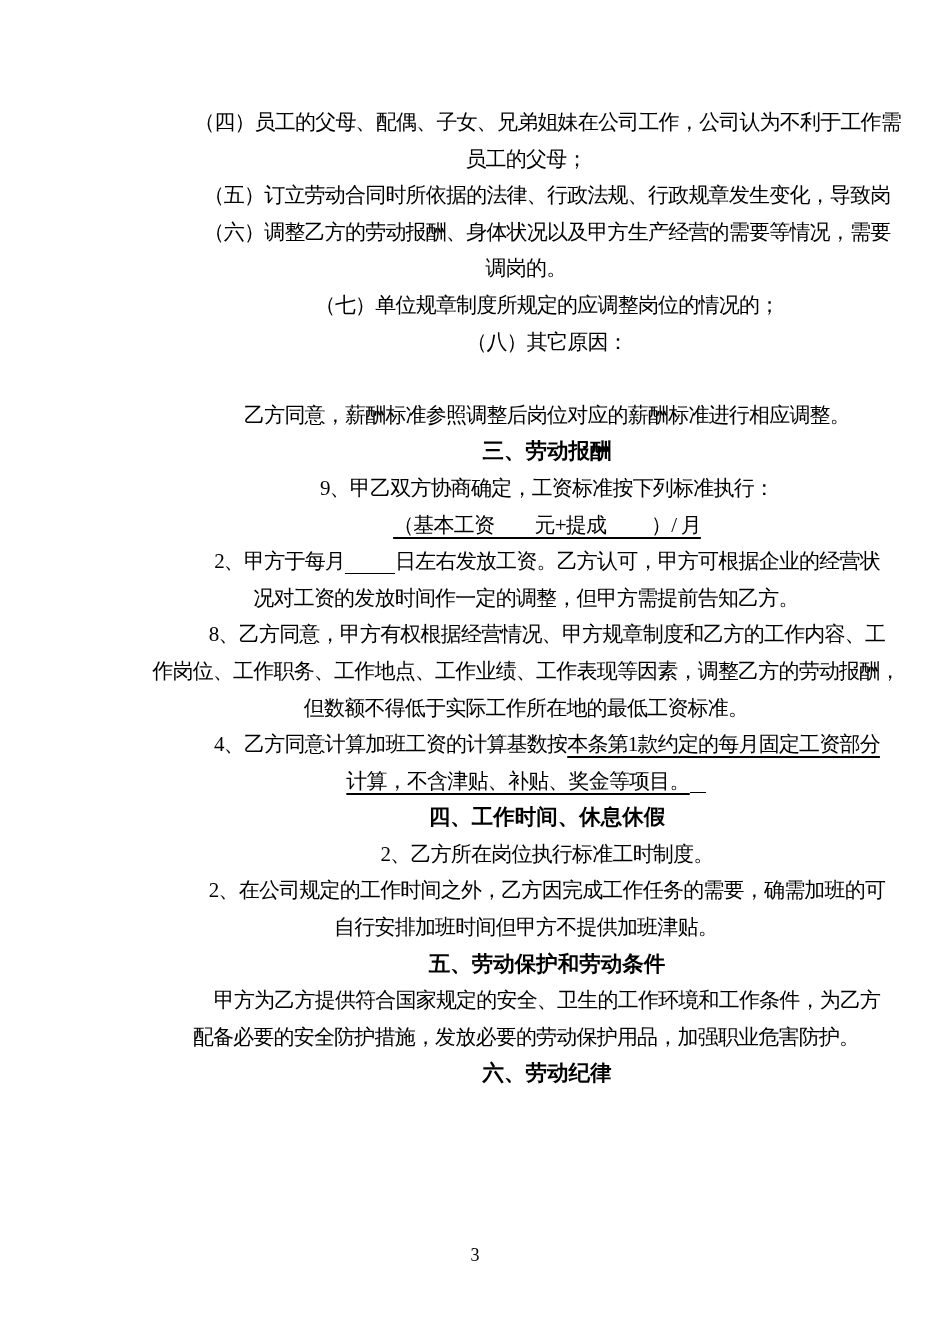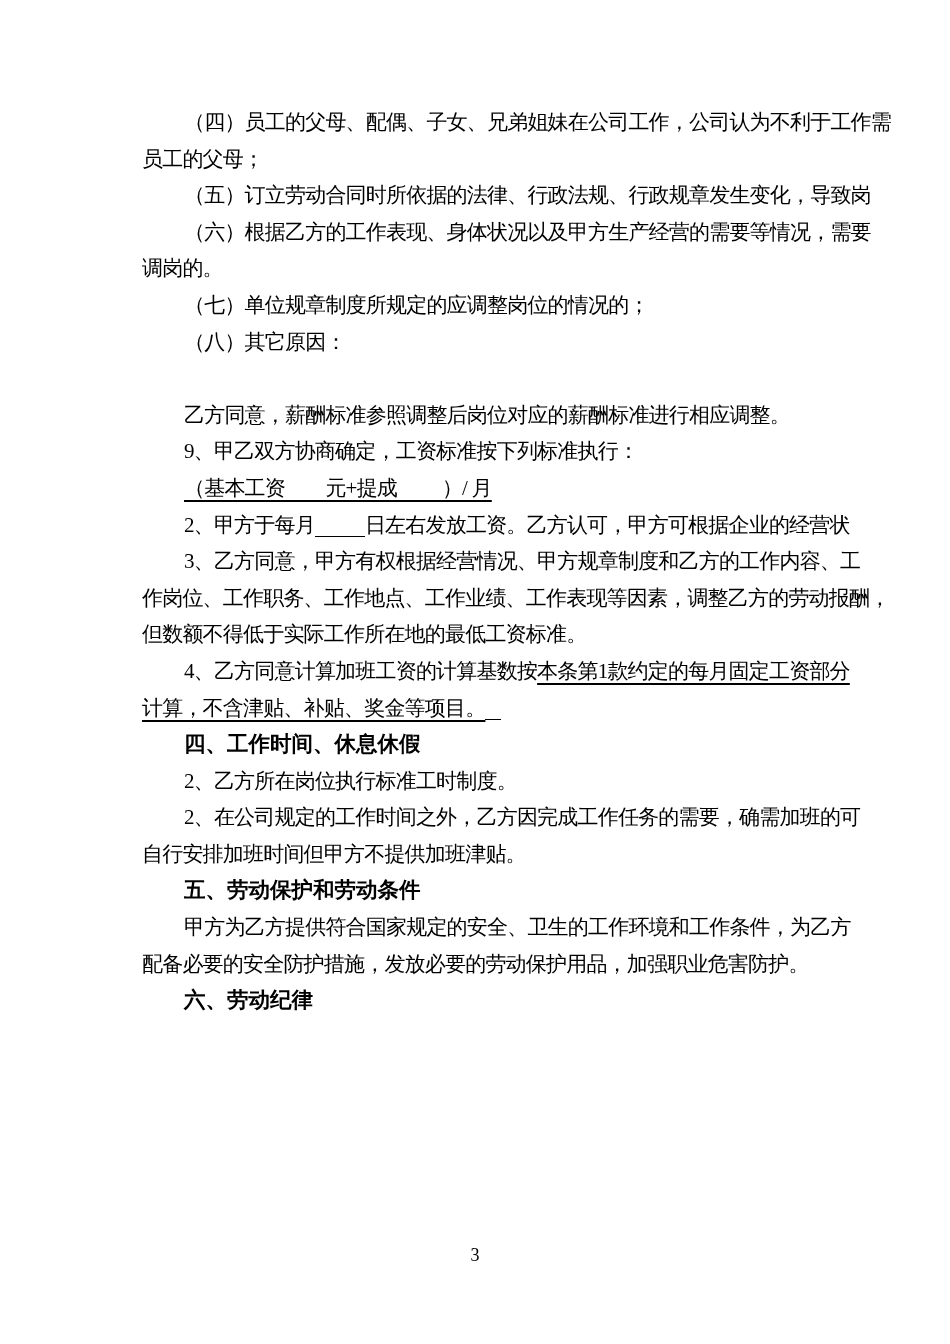--- a/index.html
+++ b/index.html
@@ -7,23 +7,24 @@
     position: relative;
     width: 950px;
     height: 1344px;
     background: #ffffff;
     overflow: hidden;
     color: #000000;
     font-family: "Liberation Serif", "DejaVu Serif", serif;
   }
   .text-block {
     position: absolute;
-    left: 142px;
+    left: 152px;
     top: 104px;
     width: 748px;
+    text-align: center;
   }
   .line {
     height: 36.6px;
     line-height: 36.6px;
     font-size: 21px;
     letter-spacing: -0.8px;
     white-space: nowrap;
   }
   .line.indent { padding-left: 42px; }
   .line.heading {
@@ -57,30 +58,32 @@
   }
 </style>
 </head>
 <body>
 
 <div class="page">
   <div class="text-block">
       <div class="line indent"><span>（四）员工的父母、配偶、子女、兄弟姐妹在公司工作，公司认为不利于工作需</span></div>
       <div class="line"><span>员工的父母；</span></div>
       <div class="line indent"><span>（五）订立劳动合同时所依据的法律、行政法规、行政规章发生变化，导致岗</span></div>
-      <div class="line indent"><span>（六）根据乙方的工作表现、身体状况以及甲方生产经营的需要等情况，需要</span></div>
+      <div class="line indent"><span>（六）调整乙方的劳动报酬、身体状况以及甲方生产经营的需要等情况，需要</span></div>
       <div class="line"><span>调岗的。</span></div>
       <div class="line indent"><span>（七）单位规章制度所规定的应调整岗位的情况的；</span></div>
       <div class="line indent"><span>（八）其它原因：</span></div>
       <div class="line blank"></div>
       <div class="line indent"><span>乙方同意，薪酬标准参照调整后岗位对应的薪酬标准进行相应调整。</span></div>
+      <div class="line indent heading"><span>三、劳动报酬</span></div>
       <div class="line indent"><span>9、甲乙双方协商确定，工资标准按下列标准执行：</span></div>
       <div class="line indent"><span class="u">（基本工资　　元+提成　　 ）/ 月</span></div>
       <div class="line indent"><span>2、甲方于每月</span><span class="fill" style="width: 50px;"></span><span>日左右发放工资。乙方认可，甲方可根据企业的经营状</span></div>
-      <div class="line indent"><span>3、乙方同意，甲方有权根据经营情况、甲方规章制度和乙方的工作内容、工</span></div>
+      <div class="line"><span>况对工资的发放时间作一定的调整，但甲方需提前告知乙方。</span></div>
+      <div class="line indent"><span>8、乙方同意，甲方有权根据经营情况、甲方规章制度和乙方的工作内容、工</span></div>
       <div class="line"><span>作岗位、工作职务、工作地点、工作业绩、工作表现等因素，调整乙方的劳动报酬，</span></div>
       <div class="line"><span>但数额不得低于实际工作所在地的最低工资标准。</span></div>
       <div class="line indent"><span>4、乙方同意计算加班工资的计算基数按</span><span class="u">本条第1款约定的每月固定工资部分</span></div>
       <div class="line"><span class="u">计算，不含津贴、补贴、奖金等项目。</span><span class="fill" style="width: 16px;"></span></div>
       <div class="line indent heading"><span>四、工作时间、休息休假</span></div>
       <div class="line indent"><span>2、乙方所在岗位执行标准工时制度。</span></div>
       <div class="line indent"><span>2、在公司规定的工作时间之外，乙方因完成工作任务的需要，确需加班的可</span></div>
       <div class="line"><span>自行安排加班时间但甲方不提供加班津贴。</span></div>
       <div class="line indent heading"><span>五、劳动保护和劳动条件</span></div>
       <div class="line indent"><span>甲方为乙方提供符合国家规定的安全、卫生的工作环境和工作条件，为乙方</span></div>

